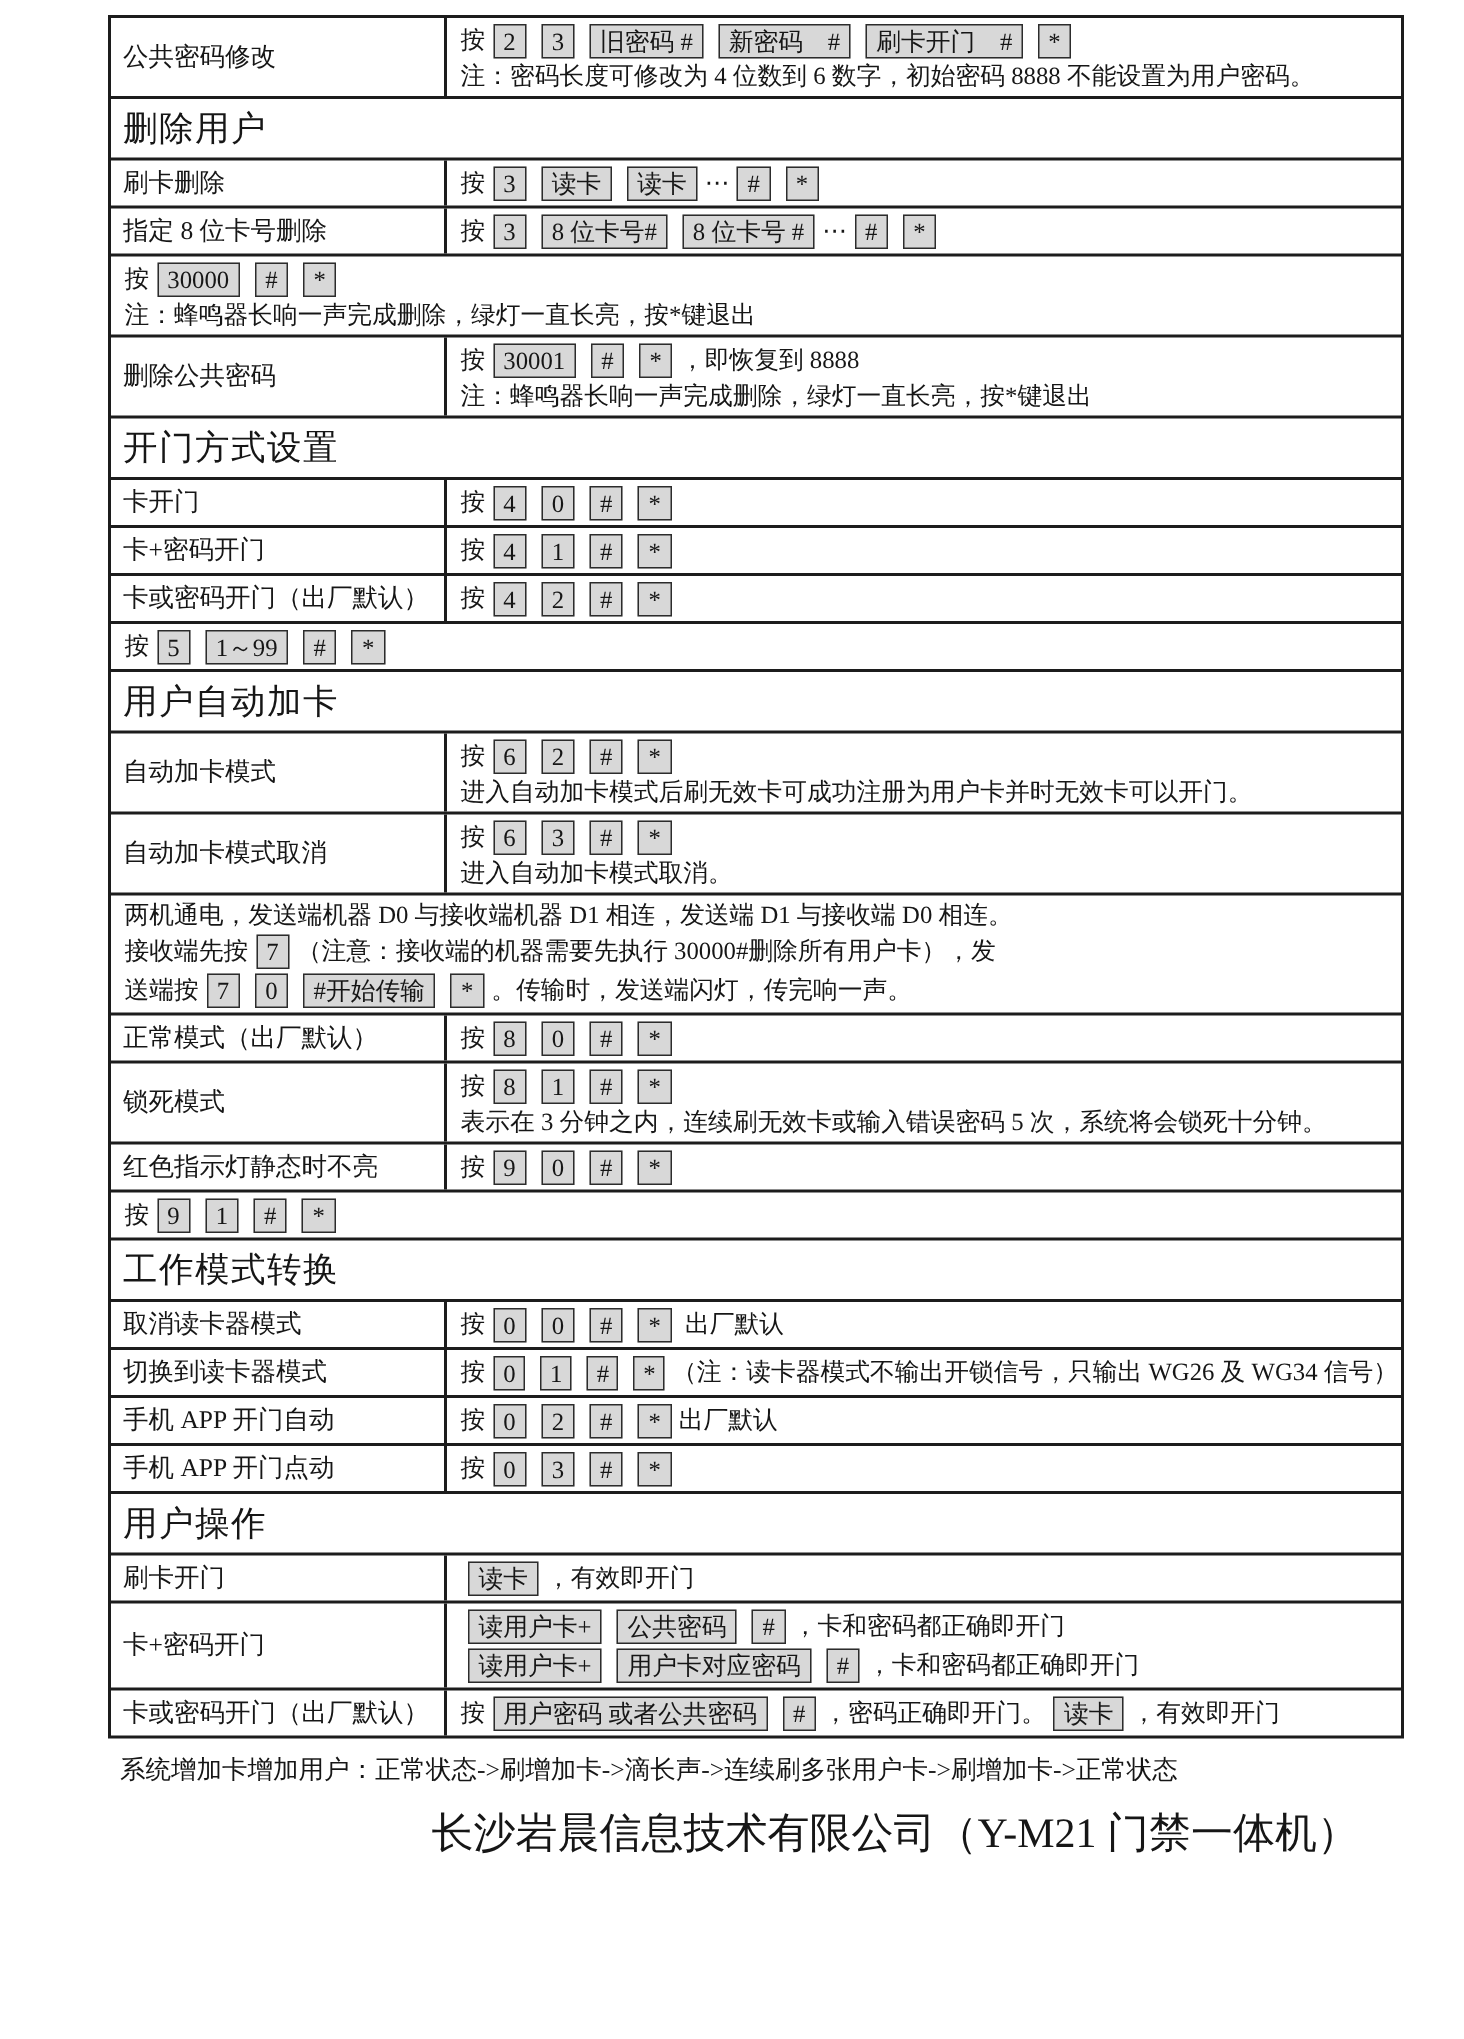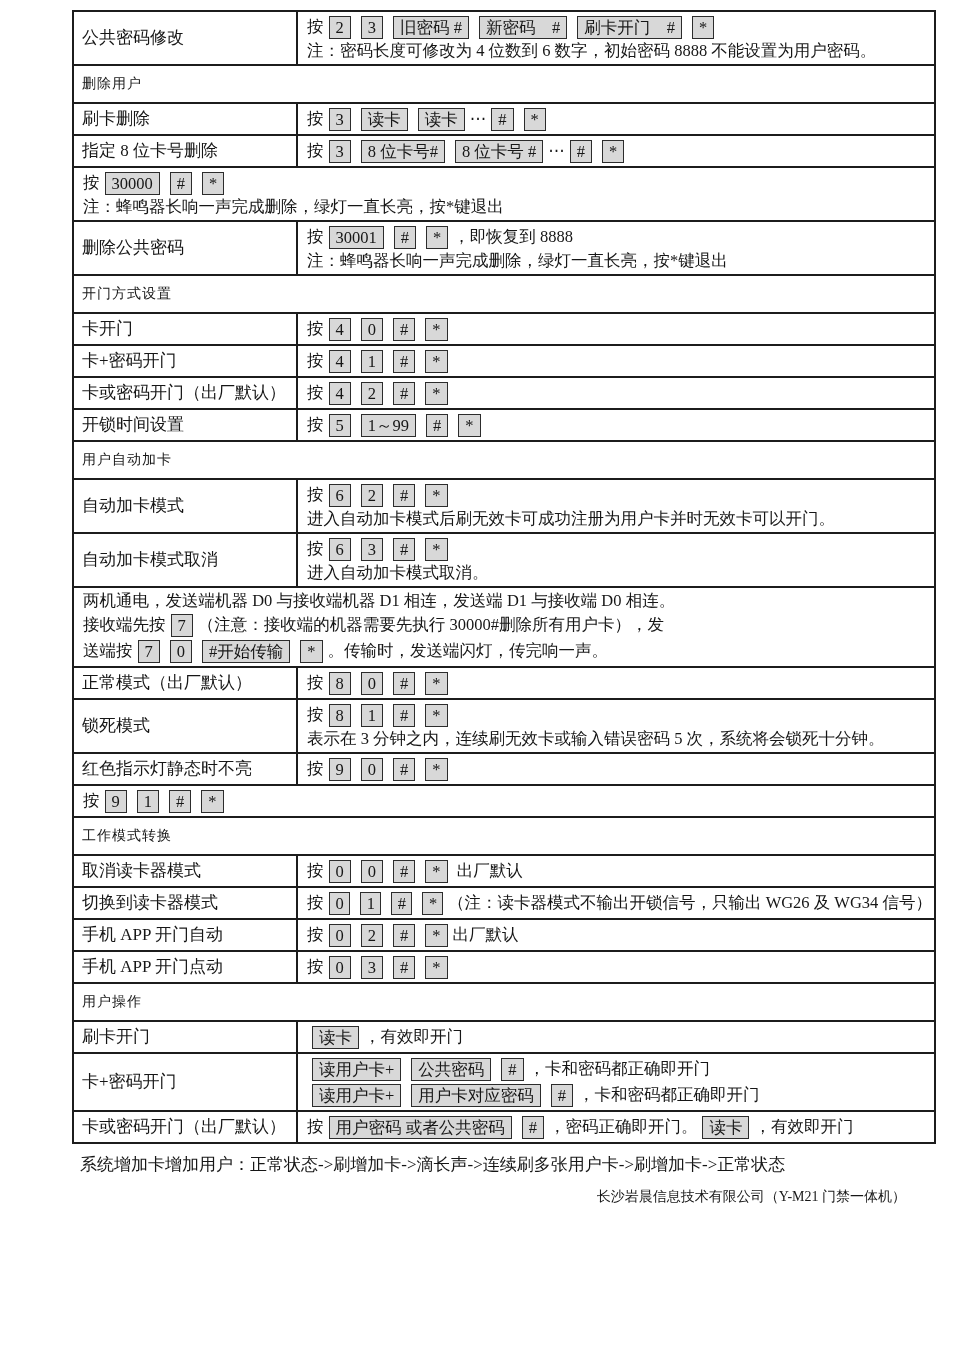--- a/index.html
+++ b/index.html
@@ -36,21 +36,21 @@
     padding: 2px 2px 2px 9px;
     display: flex;
     flex-direction: column;
     justify-content: center;
     overflow: hidden;
   }
   .section-row {
     border-top: 2px solid #1c1c1c;
     min-height: 38px;
     padding: 4px 8px;
-    font-size: 14px;
+    font-size: 23px;
     letter-spacing: 1px;
     display: flex;
     align-items: center;
   }
   .line {
     display: flex;
     align-items: center;
     white-space: nowrap;
     font-size: 16.5px;
     min-height: 26px;
@@ -69,21 +69,21 @@
     white-space: pre;
   }
   .seg-text { white-space: pre; }
   .page-footnote {
     margin: 9px 0 0 80px;
     font-size: 17px;
   }
   .company-line {
     margin: 12px 70px 0 0;
     text-align: right;
-    font-size: 14px;
+    font-size: 28px;
   }
 </style>
 </head>
 <body>
 
 <div class="manual-table">
     <div class="t-row">
       <div class="cell-label">
         <span class="label-text">公共密码修改</span>
       </div>
@@ -206,23 +206,20 @@
         <div class="line">
           <span class="seg-text">按</span>
           <span class="key">4</span>
           <span class="key">2</span>
           <span class="key">#</span>
           <span class="key">*</span>
         </div>
       </div>
     </div>
     <div class="t-row">
-      <div class="cell-label">
-        <span class="label-text">开锁时间设置</span>
-      </div>
       <div class="cell-content">
         <div class="line">
           <span class="seg-text">按</span>
           <span class="key">5</span>
           <span class="key">1～99</span>
           <span class="key">#</span>
           <span class="key">*</span>
         </div>
       </div>
     </div>

